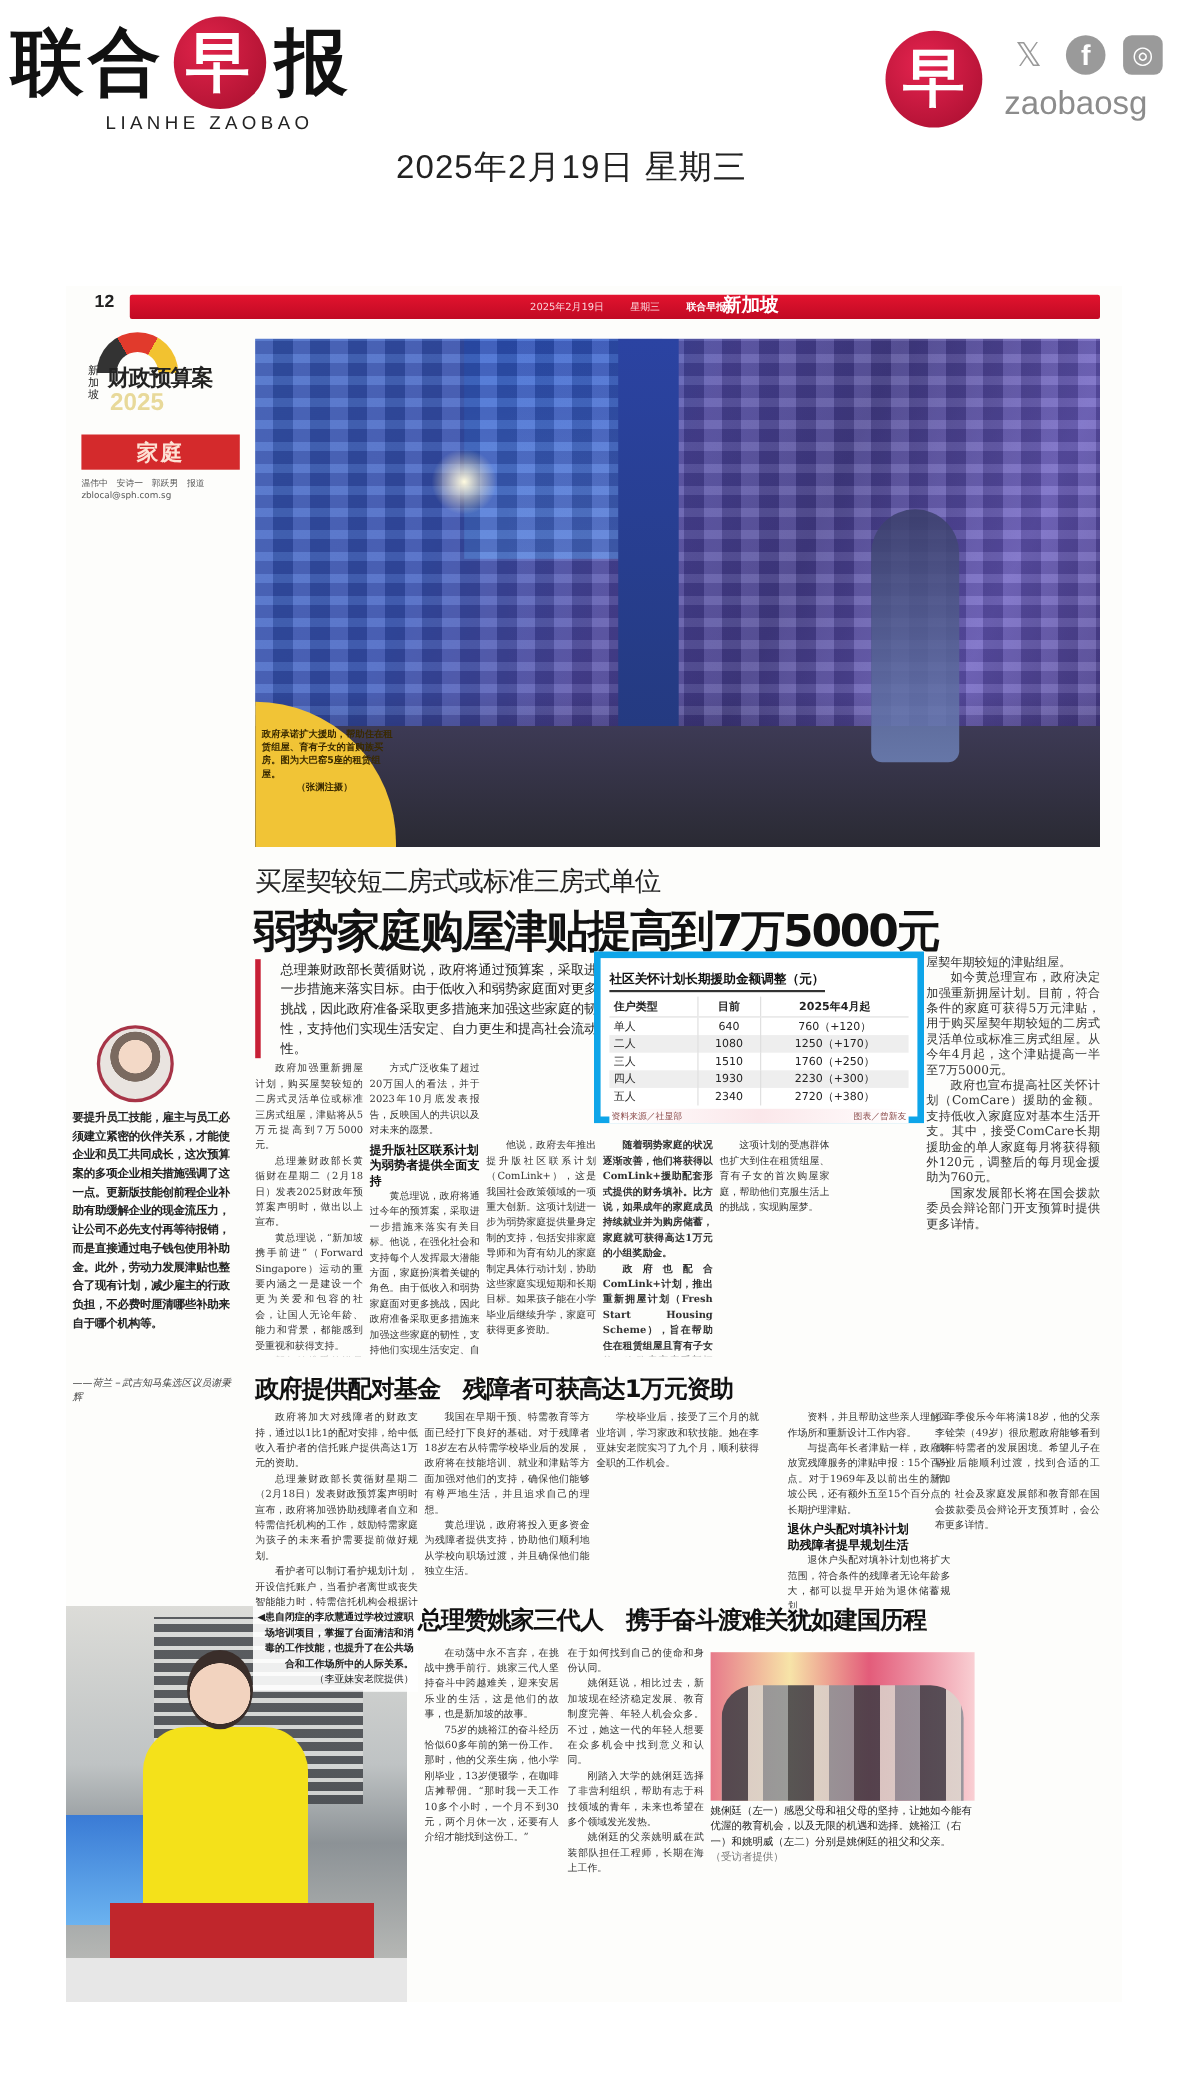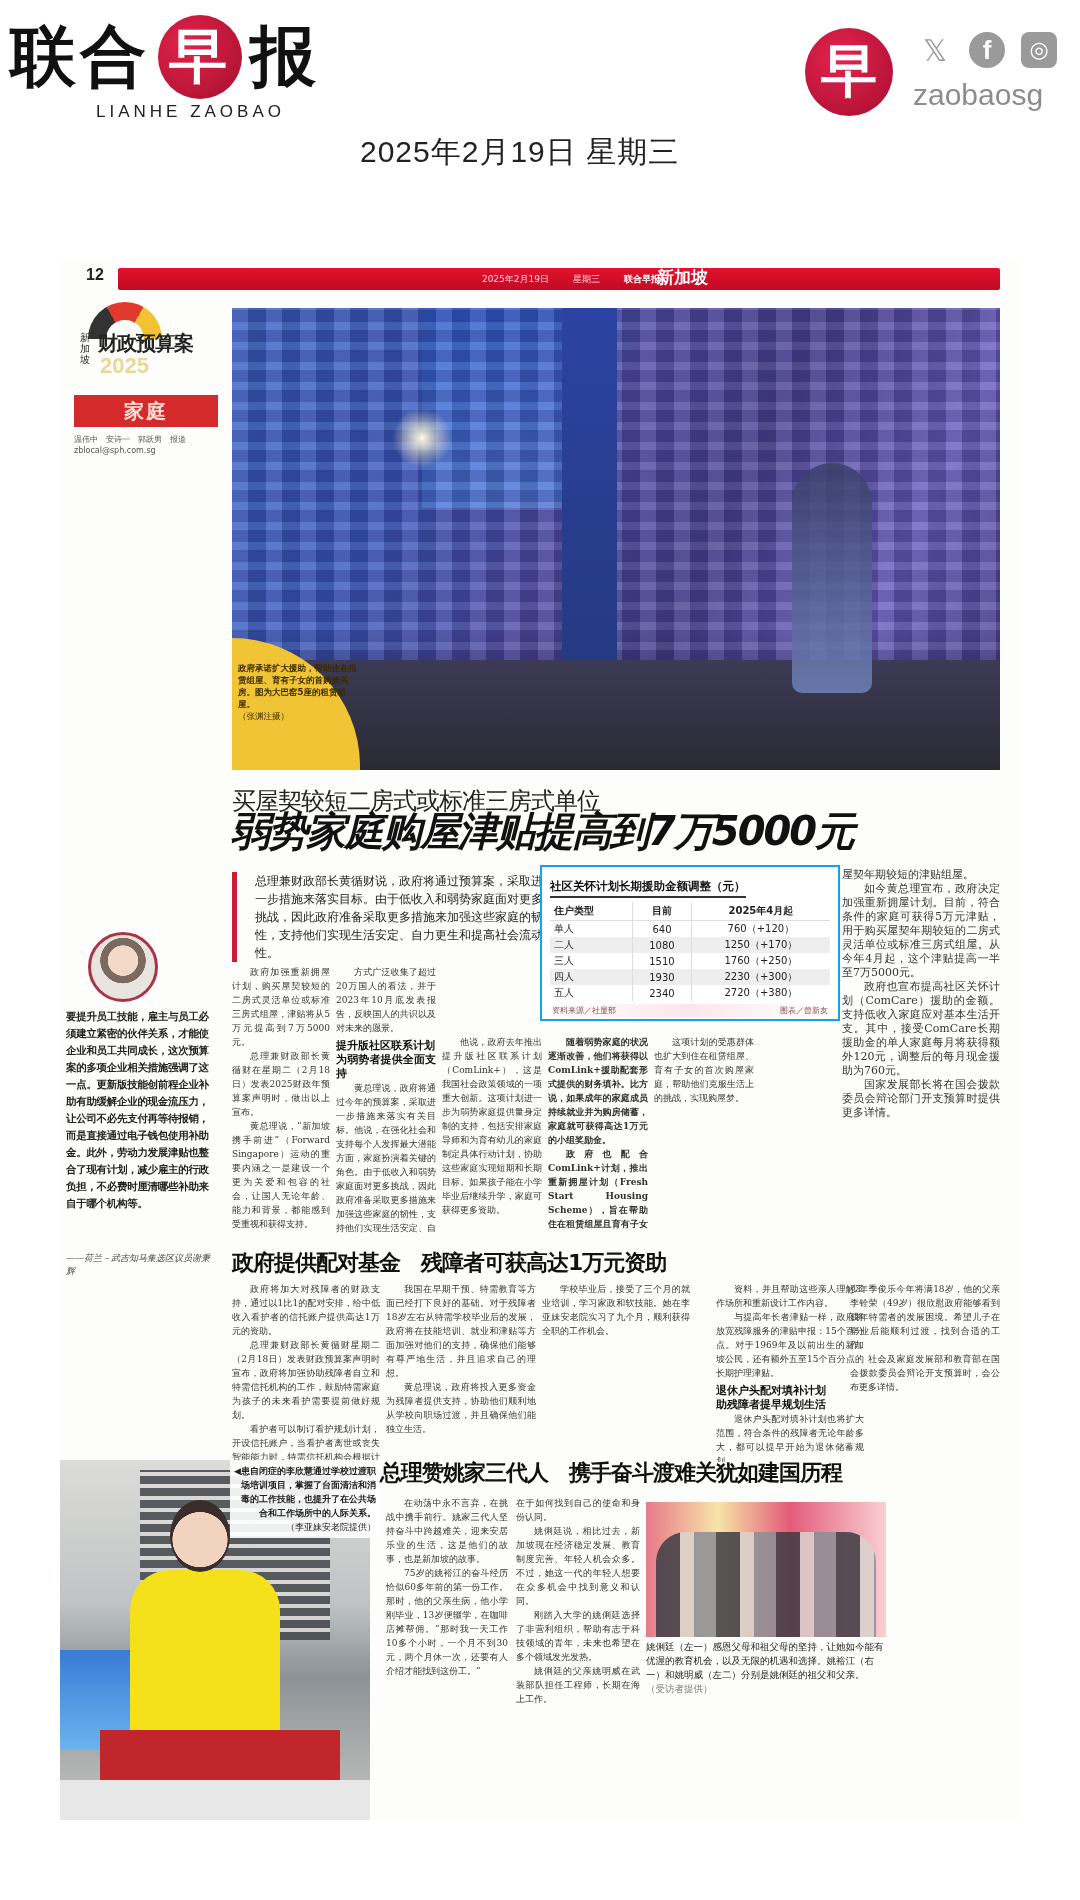--- a/index.html
+++ b/index.html
@@ -44,31 +44,31 @@
       linear-gradient(115deg, #3a63c5 0%, #3b5bc0 25%, #544ea8 45%, #4c4595 60%, #6c5fc1 80%, #4a3f8a 100%); }
   .hero .grid { position: absolute; inset: 0; background-image:
       repeating-linear-gradient(90deg, rgba(255,255,255,0.12) 0 16px, rgba(0,0,0,0.15) 16px 34px),
       repeating-linear-gradient(0deg, rgba(255,255,255,0.10) 0 8px, rgba(30,20,80,0.25) 8px 20px); opacity: 0.8; }
   .hero .sky { position: absolute; left: 190px; top: 0; width: 180px; height: 200px; background: linear-gradient(#2f5fd0, #4d7fe0); opacity: 0.8; }
   .hero .tower { position: absolute; left: 330px; top: 0; width: 55px; height: 360px; background: linear-gradient(#2b43a2, #243a80); }
   .hero .light { position: absolute; left: 160px; top: 100px; width: 60px; height: 60px; border-radius: 50%; background: radial-gradient(#fffbe0, rgba(255,240,200,0.4) 40%, transparent 70%); }
   .hero .ground { position: absolute; left: 0; bottom: 0; width: 100%; height: 110px; background: linear-gradient(#3d3a55, #2a2a33); }
   .hero .person { position: absolute; left: 560px; top: 155px; width: 80px; height: 230px; background: linear-gradient(#3a3e6a, #6e82b8); border-radius: 40px 40px 10px 10px; opacity: 0.85; }
   .caption-badge { position: absolute; left: 0; bottom: 0; width: 128px; height: 132px; background: #f1c436; border-top-right-radius: 128px; padding: 24px 0 0 6px; font-size: 8.5px; line-height: 12px; color: #3a2a00; font-weight: bold; }
-  .caption-badge .credit { display: block; text-align: left; padding-right: 8px; font-weight: normal; }
+  .caption-badge .credit { display: block; text-align: center; padding-right: 8px; font-weight: bold; }
 
   
   .kicker { position: absolute; left: 172px; top: 525px; font-size: 24px; color: #222; letter-spacing: -1px; }
-  .headline { position: absolute; left: 170px; top: 544px; font-size: 40px; font-weight: bold; color: #111; letter-spacing: -2px; white-space: nowrap; font-style: italic; }
+  .headline { position: absolute; left: 170px; top: 559px; font-size: 40px; font-weight: bold; color: #111; letter-spacing: -2px; white-space: nowrap; }
 
   
   .lede { position: absolute; left: 172px; top: 612px; width: 318px; padding-left: 18px; border-left: 5px solid #c72036; font-size: 12px; line-height: 18px; color: #222; }
 
   
-  .table-box { position: absolute; left: 480px; top: 605px; width: 300px; height: 156px; background: #fff; border: 2px solid #0ea5e9; padding: 8px 8px; }
+  .table-box { position: absolute; left: 480px; top: 605px; width: 300px; height: 156px; background: #fff; border: 6px solid #0ea5e9; padding: 8px 8px; }
   .table-title { font-size: 11.5px; font-weight: bold; color: #111; border-bottom: 2px solid #333; display: inline-block; padding-bottom: 2px; margin-bottom: 4px; }
   table { width: 100%; border-collapse: collapse; font-size: 10px; color: #222; }
   th { font-weight: bold; text-align: left; padding: 2px 4px; border-bottom: 1px solid #ddd; }
   td { padding: 1px 4px; height: 16px; }
   tr:nth-child(even) td { background: #eeeeee; }
   td.c, th.c { text-align: center; border-left: 1px solid #ddd; }
   .table-foot { display: flex; justify-content: space-between; font-size: 8px; color: #8a4a4a; margin-top: 3px; padding: 1px 2px; background: linear-gradient(90deg, #fff, #fbe7ea, #fff); }
 
   
   .col { position: absolute; font-family: "DejaVu Serif", serif; font-size: 9px; line-height: 14px; color: #333; text-align: justify; overflow: hidden; }

